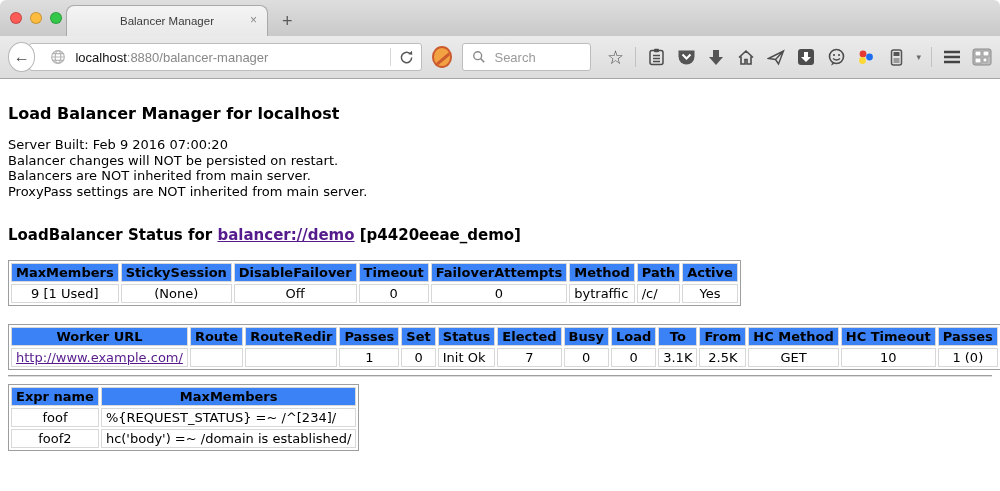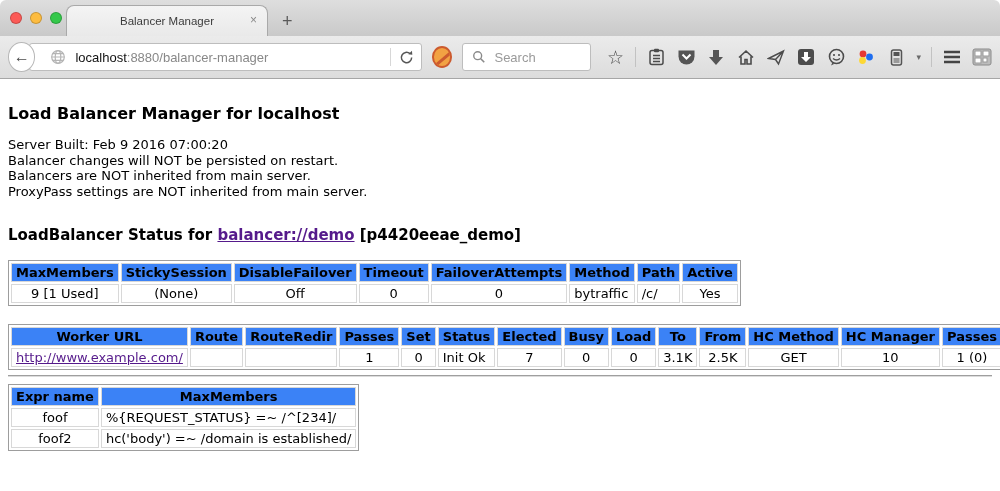--- a/index.html
+++ b/index.html
@@ -245,21 +245,21 @@
         <th style="width:76px">RouteRedir</th>
         <th style="width:47px">Passes</th>
         <th style="width:29px">Set</th>
         <th style="width:47px">Status</th>
         <th style="width:51px">Elected</th>
         <th style="width:34px">Busy</th>
         <th style="width:35px">Load</th>
         <th style="width:33px">To</th>
         <th style="width:41px">From</th>
         <th style="width:70px">HC Method</th>
-        <th style="width:73px">HC Manager</th>
+        <th style="width:73px">HC Timeout</th>
         <th style="width:47px">Passes</th>
         <th style="width:38px">Fails</th>
 
       </tr>
       <tr>
         <td class="al"><a class="vlink" href="#">http://www.example.com/</a></td>
         <td class="al"></td>
         <td class="al"></td>
         <td>1</td>
         <td>0</td>

